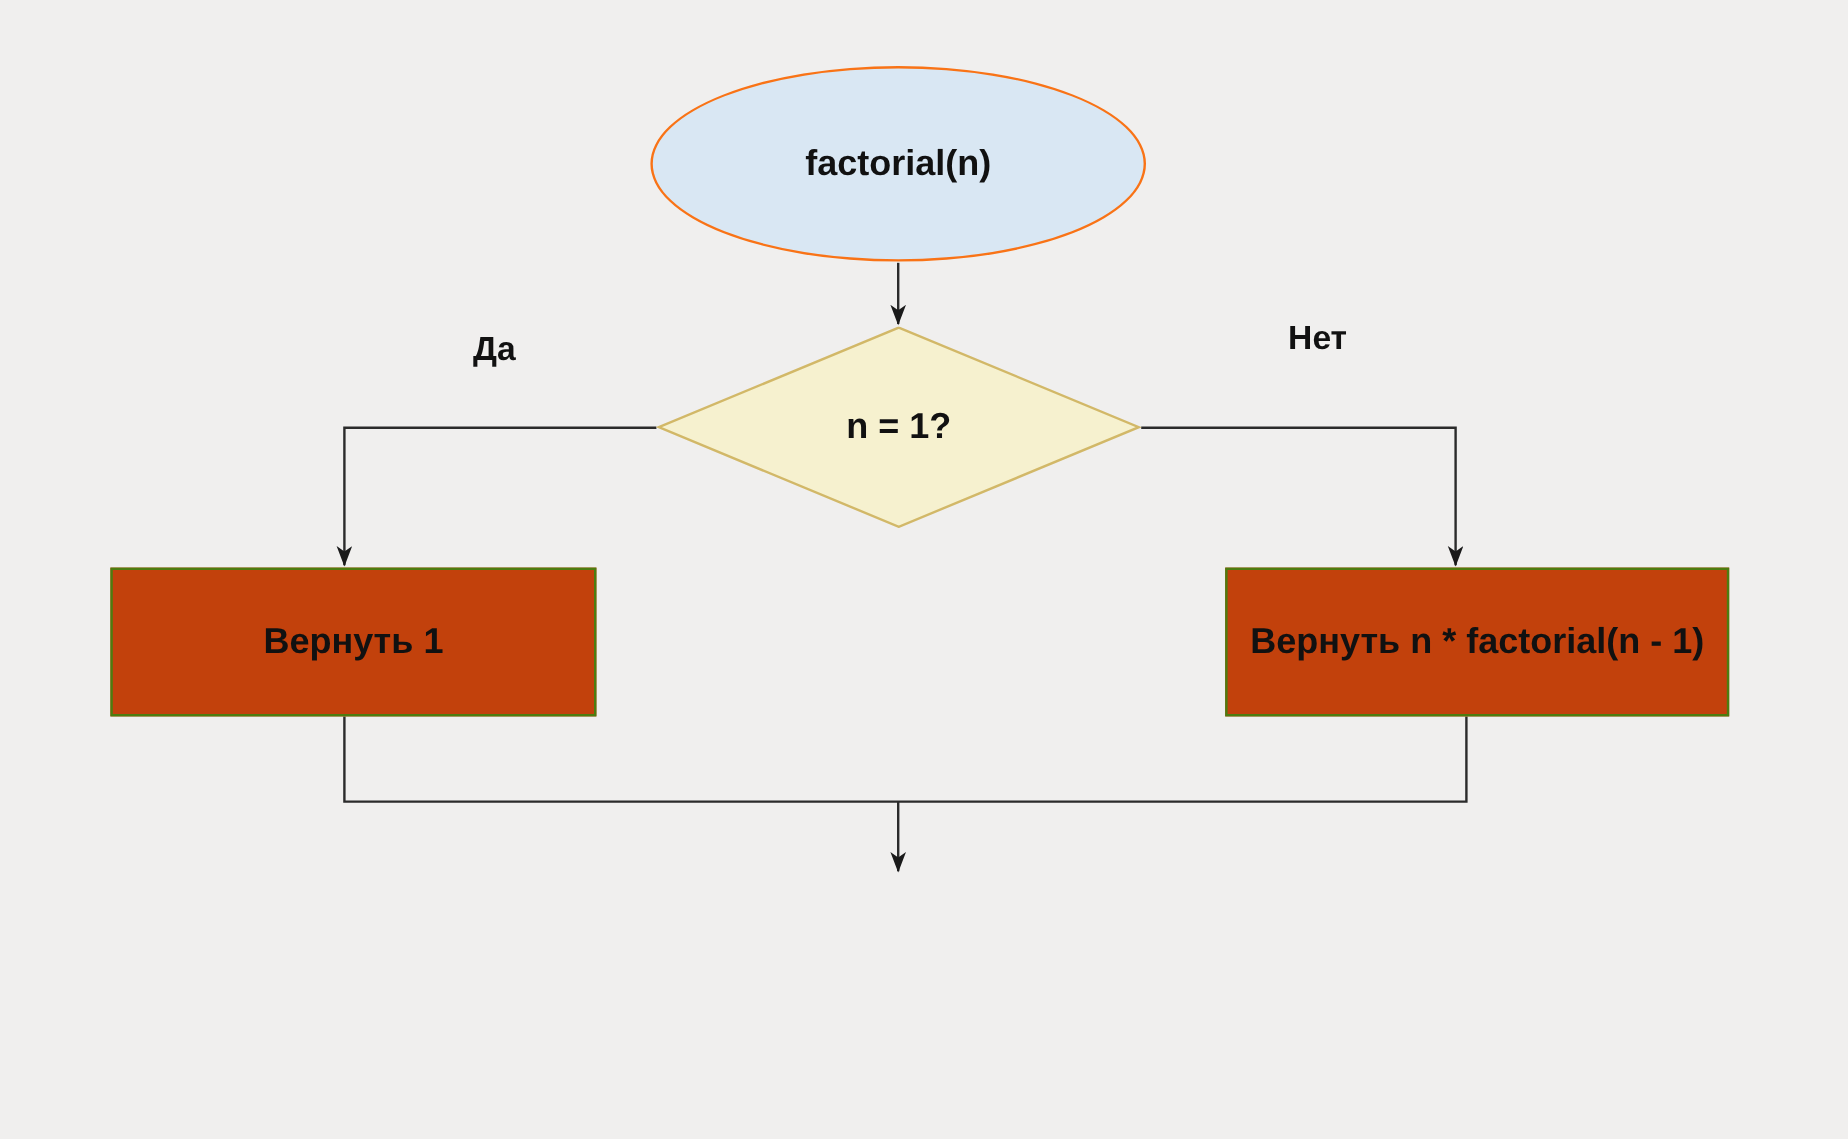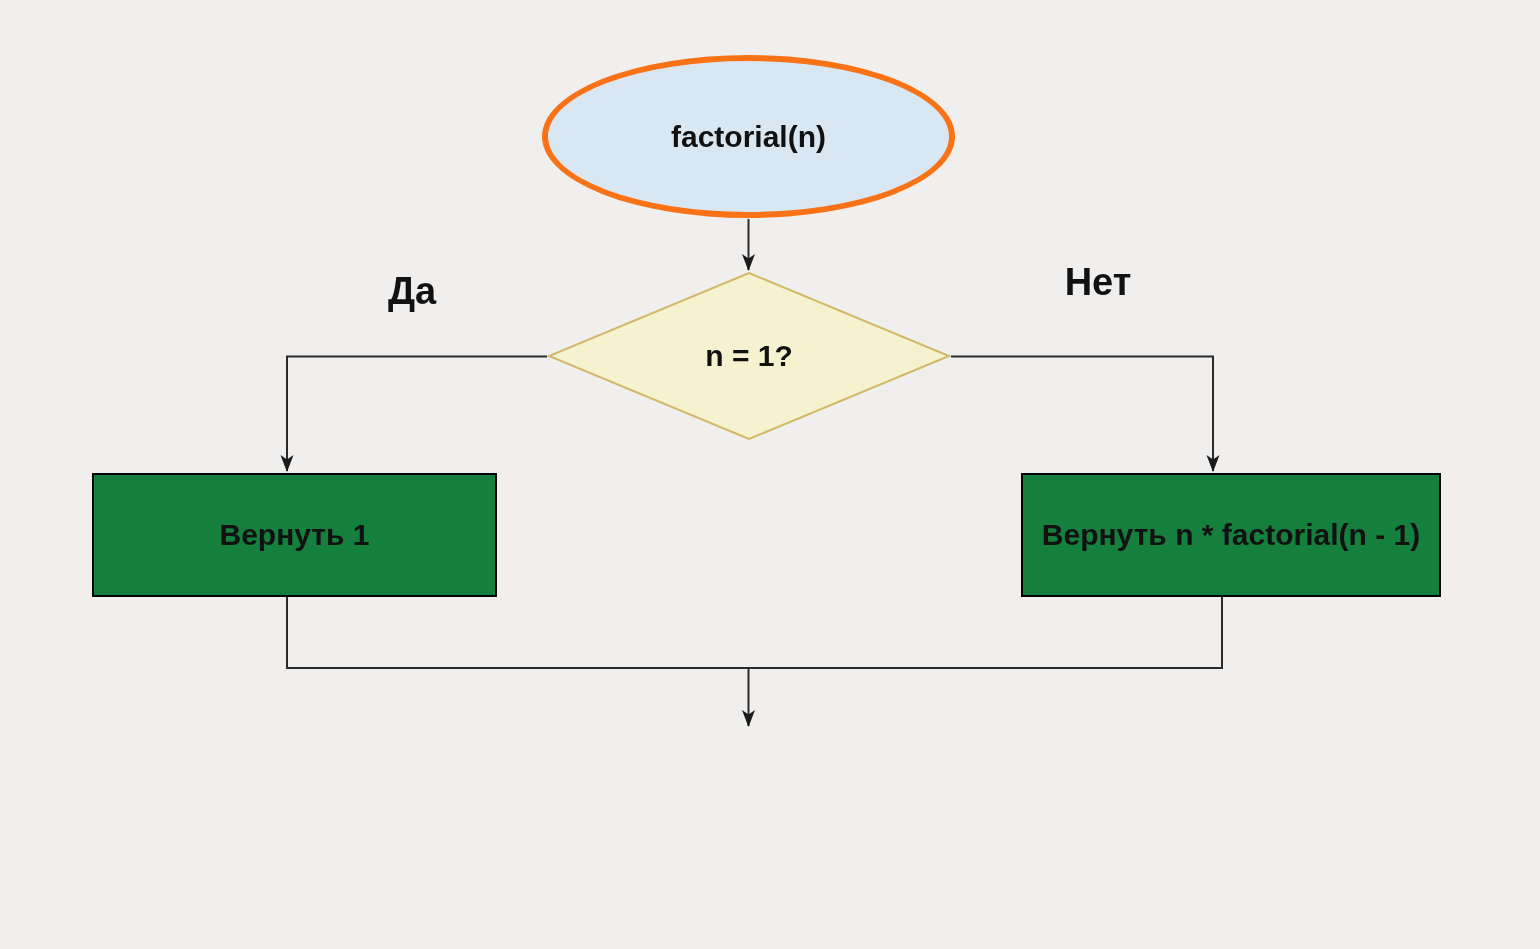--- a/index.html
+++ b/index.html
@@ -34,43 +34,43 @@
     justify-content: center;
     text-align: center;
     font-weight: bold;
     font-size: 30px;
     color: #111111;
     box-sizing: border-box;
   }
 
   .terminal {
     background: #d9e7f3;
-    border: 6px solid #f97316;
+    border: 2px solid #f97316;
     border-radius: 50%;
   }
   .node-start { left: 542px; top: 55px;  width: 413px; height: 163px; }
   .node-end   { left: 541px; top: 729px; width: 409px; height: 162px; }
 
   .process {
-    background: #15803d;
-    border: 2px solid #000000;
+    background: #c2410c;
+    border: 2px solid #4d7c0f;
   }
   .node-return-one       { left: 92px;   top: 473px; width: 405px; height: 124px; }
   .node-return-recursive { left: 1021px; top: 473px; width: 420px; height: 124px; }
 
   .node-decision { left: 547px; top: 272px; width: 404px; height: 168px; }
   .node-decision svg { position: absolute; left: 0; top: 0; width: 100%; height: 100%; }
   .node-decision .diamond-outline { stroke-width: 2; }
   .node-decision .label { position: relative; }
 
   .edge-label {
     position: absolute;
     transform: translate(-50%, -50%);
     font-weight: bold;
-    font-size: 38px;
+    font-size: 28px;
     color: #111111;
     white-space: nowrap;
   }
   .edge-label-yes { left: 412px;  top: 291px; }
   .edge-label-no  { left: 1098px; top: 282px; }
 </style>
 </head>
 <body>
 
 <div class="canvas">

